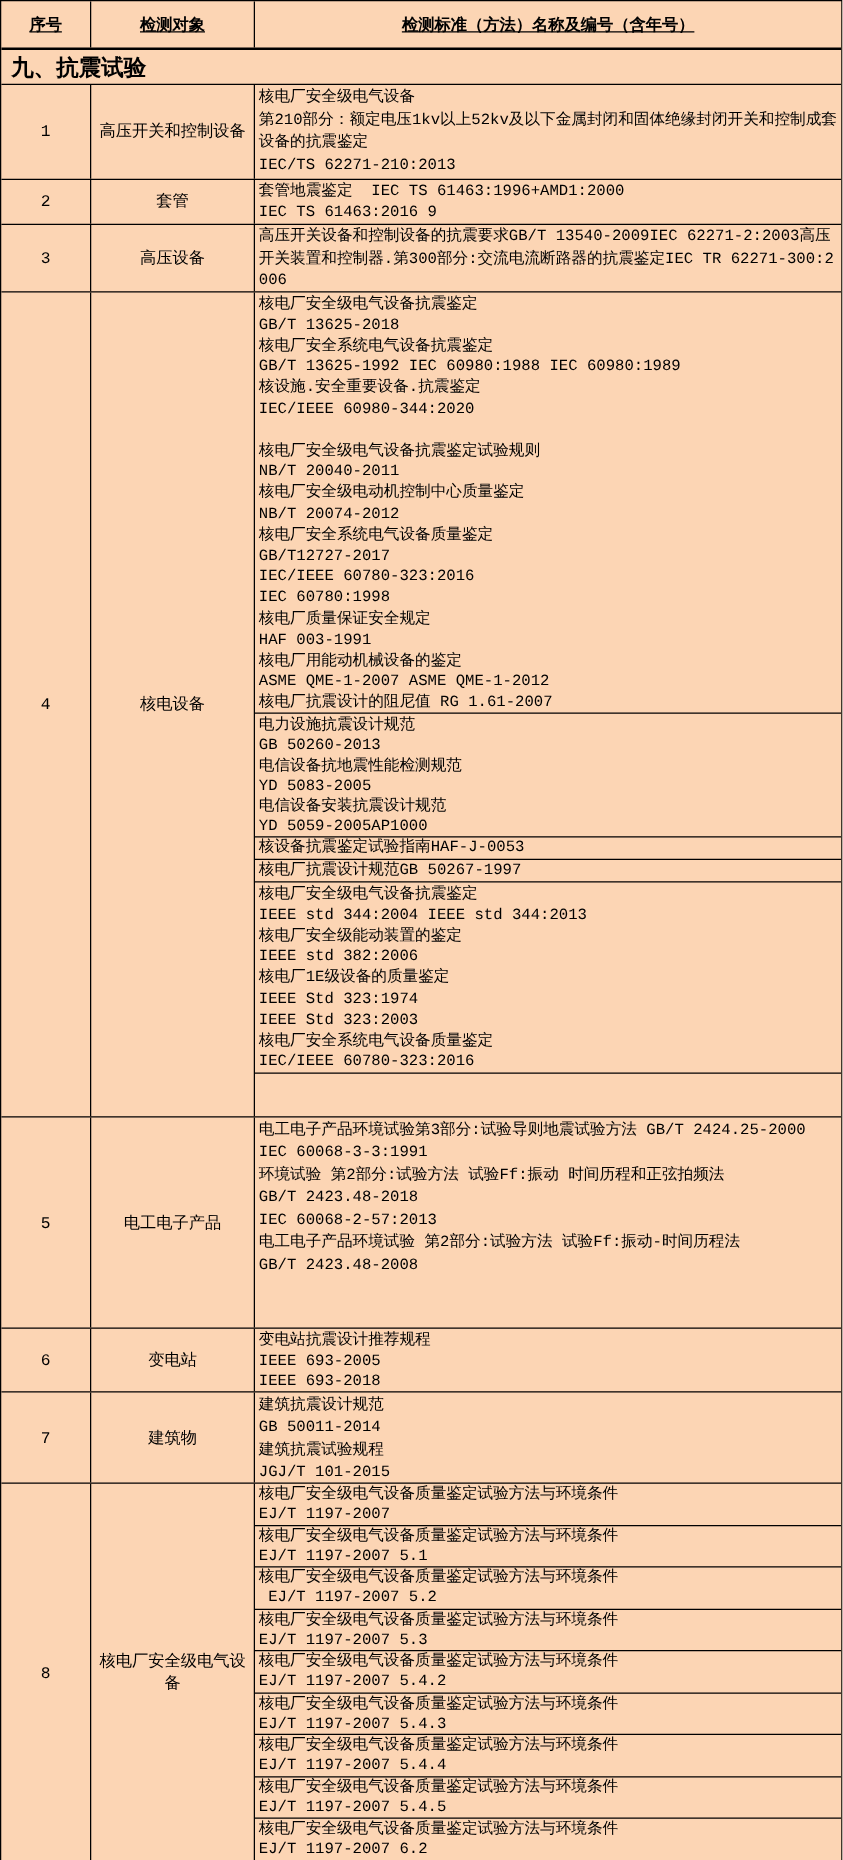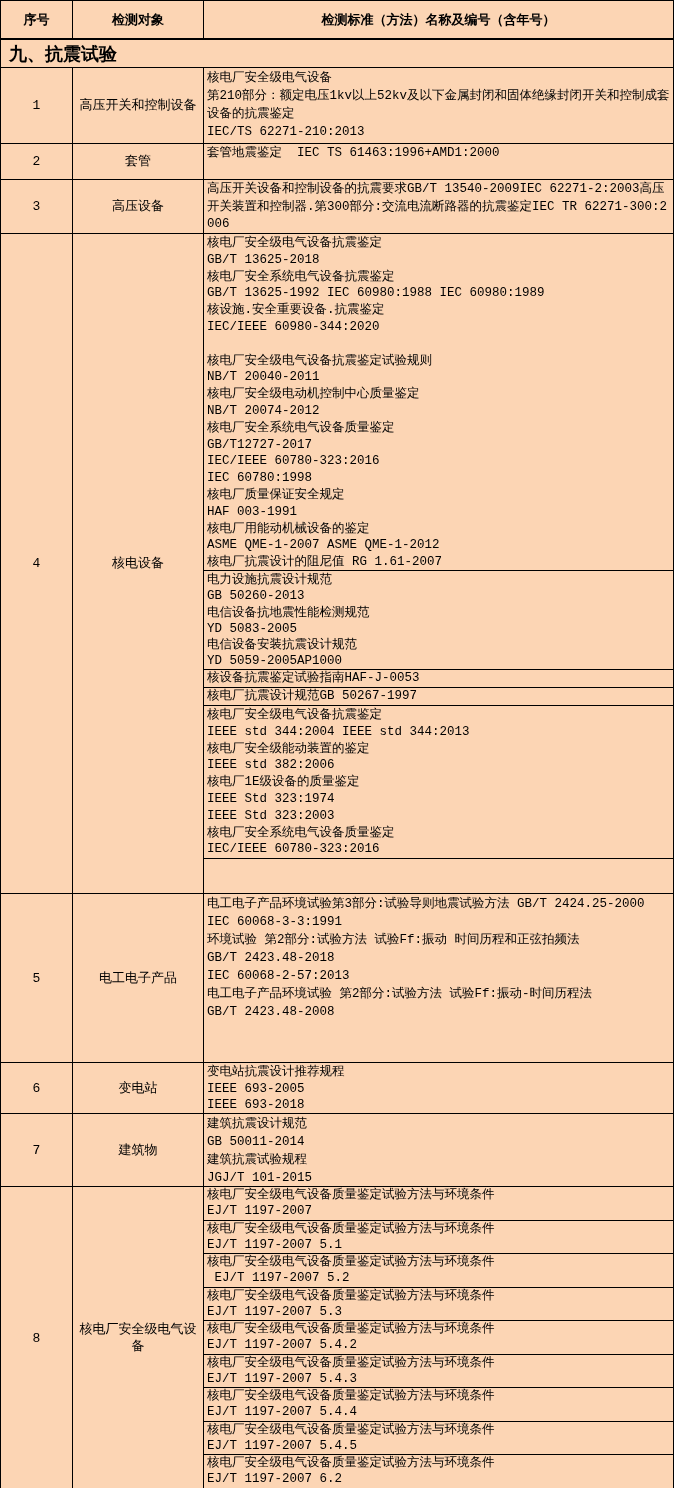--- a/index.html
+++ b/index.html
@@ -9,21 +9,21 @@
     border:1px solid #000;
     box-sizing:border-box;
     font-family:"Liberation Mono","DejaVu Sans Mono",monospace;
     color:#000;
     overflow:hidden;
   }
   .hrow{
     display:flex;height:39px;box-sizing:border-box;
     border-bottom:2px solid #000;font-weight:bold;font-size:13px;
   }
-  .hc{display:flex;align-items:center;justify-content:center;box-sizing:border-box;text-align:center;}
+  .hc{display:flex;align-items:center;justify-content:center;box-sizing:border-box;text-align:center;text-decoration:underline;}
   .c1{width:72px;flex:none;border-right:1px solid #000;}
   .c2{width:131px;flex:none;border-right:1px solid #000;}
   .c3{flex:1;min-width:0;}
   .section{
     height:28px;box-sizing:border-box;border-bottom:1px solid #000;
     display:flex;align-items:center;font-weight:bold;font-size:18px;padding-left:8px;
   }
   .row{display:flex;box-sizing:border-box;border-bottom:1px solid #000;}
   .row:last-child{border-bottom:none;}
   .num,.obj{
@@ -64,20 +64,21 @@
             <div class="line">IEC/TS 62271-210:2013</div>
           </div>
         </div>
       </div>
       <div class="row" style="height: 36px;">
         <div class="c1 num">2</div>
         <div class="c2 obj">套管</div>
         <div class="c3 c3col">
           <div class="sub last" style="height: 35px; line-height: 17px;">
             <div class="line">套管地震鉴定  IEC TS 61463:1996+AMD1:2000</div>
+            <div class="line">IEC TS 61463:2016 9</div>
           </div>
         </div>
       </div>
       <div class="row" style="height: 54px;">
         <div class="c1 num">3</div>
         <div class="c2 obj">高压设备</div>
         <div class="c3 c3col">
           <div class="sub last" style="height: 53px; line-height: 17.5px;">
             <div class="line">高压开关设备和控制设备的抗震要求GB/T 13540-2009IEC 62271-2:2003高压开关装置和控制器.第300部分:交流电流断路器的抗震鉴定IEC TR 62271-300:2006</div>
           </div>

